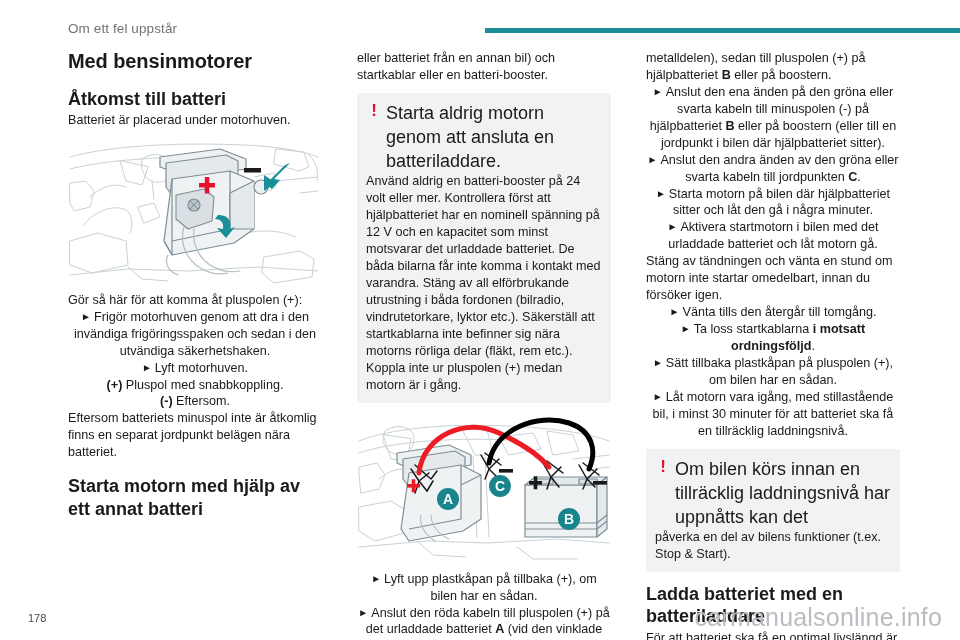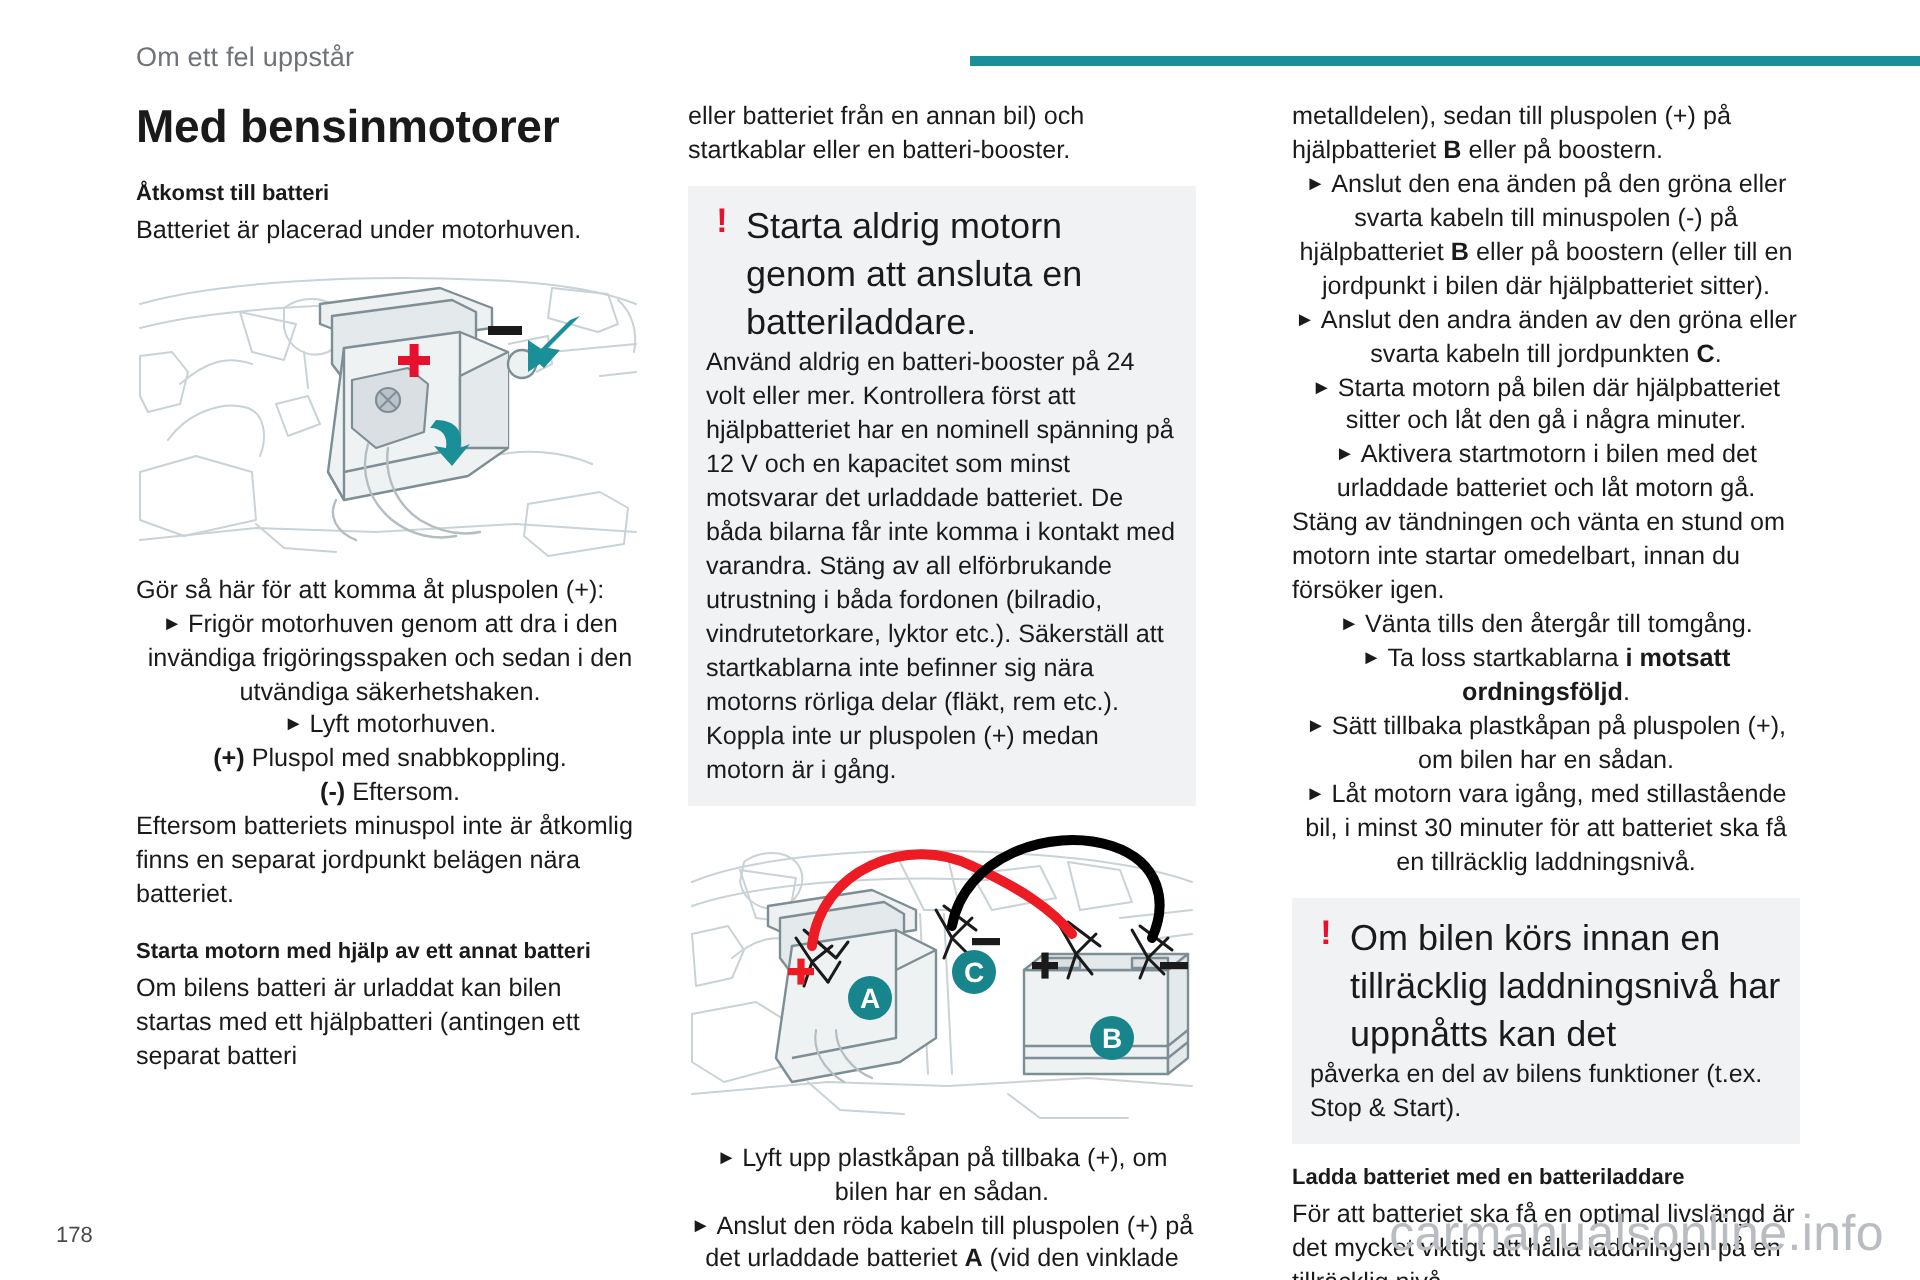--- a/index.html
+++ b/index.html
@@ -47,32 +47,32 @@
     top: 50px;
     left: 0;
     width: 960px;
   }
   .col {
     position: absolute;
     top: 0;
     width: 254px;
   }
   .col-left   { left: 68px; }
-  .col-mid    { left: 344px; }
+  .col-mid    { left: 357px; }
   .col-right  { left: 646px; }
 
   h1.sec-title {
-    font-size: 23px;
+    font-size: 20px;
     font-weight: bold;
     margin: 0 0 7px 0;
     line-height: 1.18;
     letter-spacing: -.1px;
   }
   h2.sub-title {
-    font-size: 11px;
+    font-size: 18px;
     font-weight: bold;
     margin: 14px 0 2px 0;
     line-height: 1.24;
   }
   h2.sub-title.tight { margin-top: 11px; }
 
   p.body {
     font-size: 12.6px;
     line-height: 1.345;
     margin: 0 0 0 0;
@@ -252,21 +252,20 @@
       <span>Pluspol med snabbkoppling.</span>
     </div>
     <div class="bullet-line">
       <span class="b">(-)</span>
       <span>Eftersom.</span>
     </div>
 
     <p class="body">Eftersom batteriets minuspol inte är åtkomlig finns en separat jordpunkt belägen nära batteriet.</p>
 
     <h2 class="sub-title">Starta motorn med hjälp av ett annat batteri</h2>
-    <p class="body">Om bilens batteri är urladdat kan bilen startas med ett hjälpbatteri (antingen ett separat batteri</p>
   </div>
 
   <div class="col col-mid">
 
     <p class="body">eller batteriet från en annan bil) och startkablar eller en batteri-booster.</p>
 
     <div class="warn-box">
       <div class="warn-head">
         <div class="warn-bang">!</div>
         <div class="warn-head-text">Starta aldrig motorn genom att ansluta en batteriladdare.</div>

